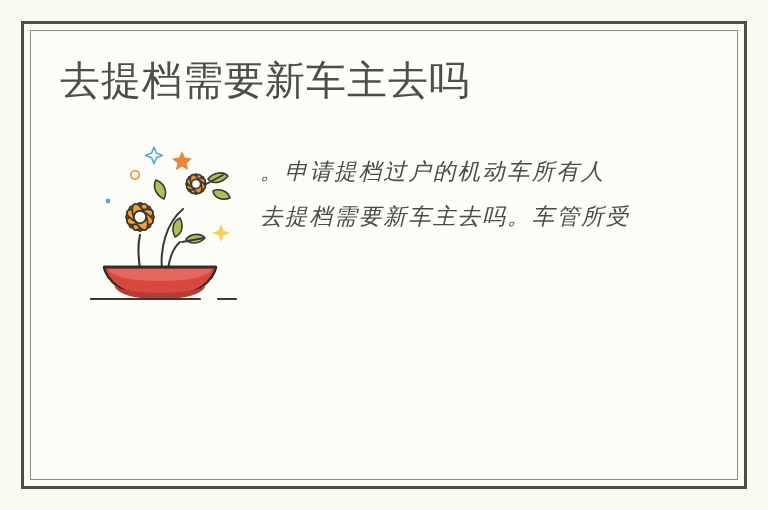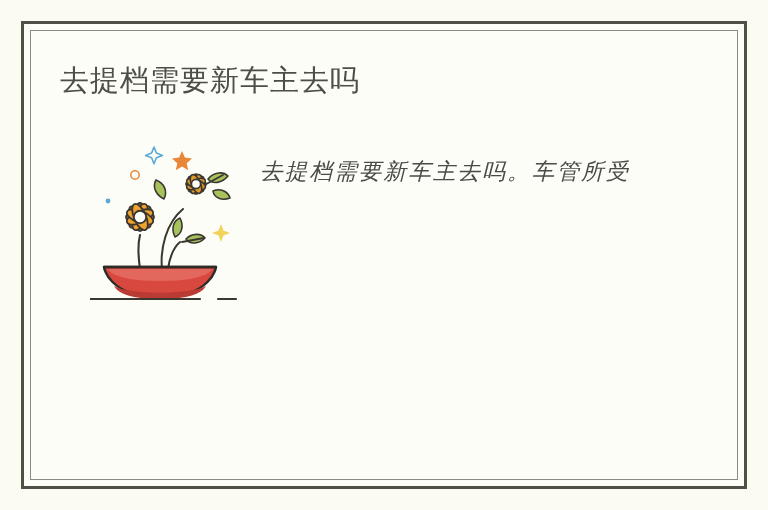--- a/index.html
+++ b/index.html
@@ -50,21 +50,21 @@
     top: 30px;
     width: 708px;
     height: 450px;
     box-sizing: border-box;
   }
 
   .title {
     position: absolute;
     left: 30px;
     top: 30px;
-    font-size: 29px;
+    font-size: 40px;
     line-height: 40px;
     letter-spacing: 1px;
     color: #4d4e46;
     font-weight: 400;
     white-space: nowrap;
     font-family: "Liberation Sans", "DejaVu Sans", sans-serif;
   }
 
   .body-row {
     position: absolute;
@@ -201,18 +201,19 @@
 
           <g>
             <path d="M0 160 L 110 160" fill="none" stroke="#3a3731" stroke-width="2.2" stroke-linecap="round"></path>
             <path d="M128 160 L 146 160" fill="none" stroke="#3a3731" stroke-width="2.2" stroke-linecap="round"></path>
           </g>
 
         </svg>
       </div>
 
       <div class="article">
+        <p>。申请提档过户的机动车所有人</p>
         <p>去提档需要新车主去吗。车管所受</p>
       </div>
 
     </div>
   </div>
 </div>
 
 </body></html>

